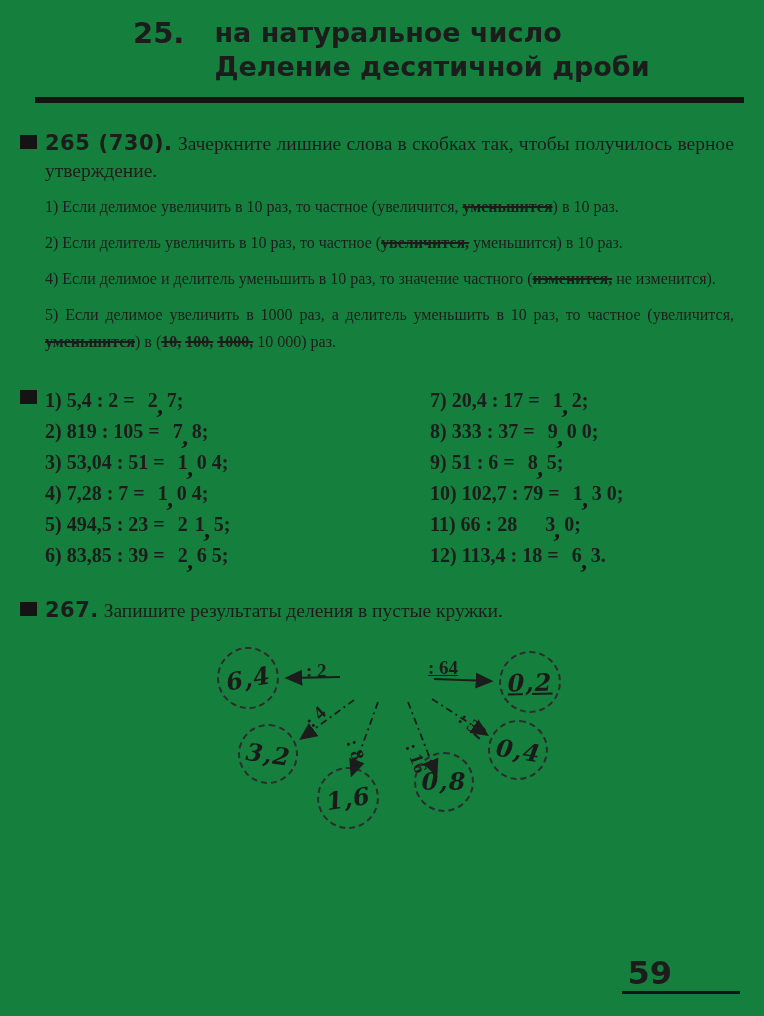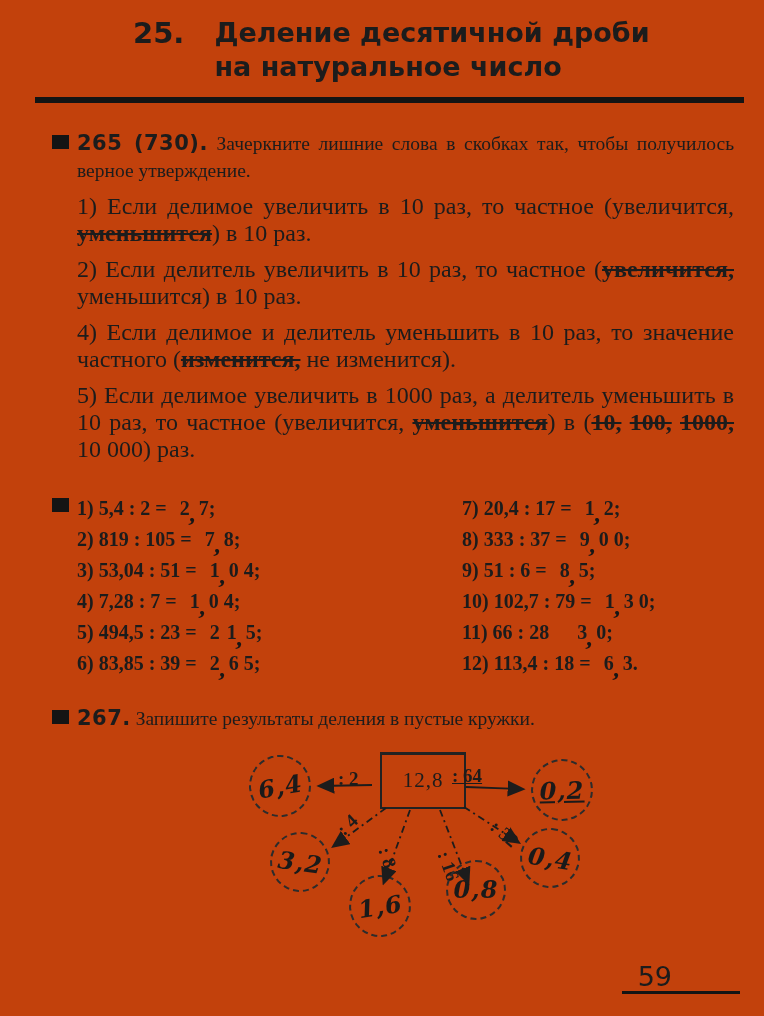--- a/index.html
+++ b/index.html
@@ -1,34 +1,34 @@
 <!DOCTYPE html>
 <html><head>
 <meta charset="utf-8">
 <style>
   html,body{margin:0;padding:0;background:#d8d8d8;}
   .page{
     position:relative;width:764px;height:1016px;margin:0 auto;
-    background:#c2410c;color:#1c1c1c;overflow:hidden;
+    background:#15803d;color:#1c1c1c;overflow:hidden;
     font-family:"Liberation Serif","DejaVu Serif",serif;
   }
   
   .title-row{display:flex;padding:16px 20px 0 133px;}
   .title-num{font-family:"DejaVu Sans","Liberation Sans",sans-serif;font-weight:bold;font-size:29px;margin-right:30px;line-height:1.2;}
   .title-text{font-family:"DejaVu Sans","Liberation Sans",sans-serif;font-weight:bold;font-size:27px;line-height:1.25;}
   .rule{height:6px;background:#141414;margin:13px 20px 0 35px;}
   
-  .section{position:relative;padding:0 30px 0 45px;margin-left:32px;}
+  .section{position:relative;padding:0 30px 0 45px;}
   .s265{margin-top:27px;}
   .s266{margin-top:30px;}
   .s267{margin-top:26px;}
   .bullet{position:absolute;left:20px;top:5px;width:17px;height:14px;background:#141414;}
   .exnum{font-family:"DejaVu Sans","Liberation Sans",sans-serif;font-weight:bold;font-size:21px;letter-spacing:0.5px;}
   .intro{margin:0;font-size:19.5px;line-height:27px;text-align:justify;}
-  .item{margin:9px 0 0 0;font-size:24px;line-height:27px;text-align:justify;}
+  .item{margin:9px 0 0 0;font-size:16px;line-height:27px;text-align:justify;}
   .strike{font-weight:bold;text-decoration:line-through;text-decoration-thickness:2px;}
   
   .eq-cols{display:flex;margin-top:12px;}
   .eq-col-left{width:385px;flex:0 0 385px;}
   .eq-col-right{flex:1;}
   .eqrow{font-size:20px;font-weight:bold;line-height:31px;white-space:nowrap;}
   .ans{margin-left:8px;letter-spacing:1px;}
   .hw-comma{
     display:inline-block;width:8px;font-size:25px;font-weight:bold;line-height:0;
     transform:translateY(7px) rotate(10deg);font-style:italic;color:#161616;
@@ -50,34 +50,34 @@
     position:absolute;border:2.2px dashed #2c2c2c;border-radius:50%;
     display:flex;align-items:center;justify-content:center;background:transparent;
   }
   .hw{
     font-family:"DejaVu Serif","Liberation Serif",serif;font-style:italic;font-weight:bold;
     font-size:24px;color:#1a1a1a;letter-spacing:1px;
   }
   
   .pagenum{
     position:absolute;right:92px;bottom:24px;
-    font-family:"DejaVu Sans","Liberation Sans",sans-serif;font-weight:normal;font-size:27px;
+    font-family:"DejaVu Sans","Liberation Sans",sans-serif;font-weight:bold;font-size:32px;
   }
   .pagenum-rule{position:absolute;right:24px;bottom:22px;width:118px;height:3px;background:#141414;}
 </style>
 </head>
 <body>
 
 <div class="page">
 
   <header class="title-row">
     <div class="title-num">25.</div>
     <div class="title-text">
+      <div>на натуральное число</div>
       <div>Деление десятичной дроби</div>
-      <div>на натуральное число</div>
     </div>
   </header>
   <div class="rule"></div>
 
   <section class="section s265">
     <div class="bullet"></div>
     <p class="intro"><span class="exnum">265 (730).</span>
       <span>Зачеркните лишние слова в скобках так, чтобы получилось верное утверждение.</span></p>
     <div id="items265">
         <p class="item"><span>1) Если делимое увеличить в 10 раз, то частное (увеличится, </span><span class="strike">уменьшится</span><span>) в 10 раз.</span></p>
@@ -108,26 +108,25 @@
         </div>
     </div>
   </section>
 
   <section class="section s267">
     <div class="bullet"></div>
     <p class="intro"><span class="exnum">267.</span>
       <span>Запишите результаты деления в пустые кружки.</span></p>
 
     <div class="diagram" id="diagram">
-      <div class="dbox">12,8</div>
     <span class="dlabel" style="left: 126px; top: 24px;">: 2</span>
         <div class="dcircle" style="left: 37px; top: 11px; width: 58px; height: 58px; transform: rotate(-5deg);">
           <span class="hw" style="transform: rotate(-5deg);">6,4</span>
         </div>
-        <span class="dlabel" style="left: 240px; top: 21px; text-decoration: underline;">: 64</span>
+        <span class="dlabel" style="left: 248px; top: 21px; text-decoration: underline;">: 64</span>
         <div class="dcircle" style="left: 319px; top: 15px; width: 58px; height: 58px; transform: rotate(-1deg);">
           <span class="hw" style="transform: rotate(0deg); text-decoration: underline;">0,2</span>
         </div>
         <span class="dlabel" style="left: 128px; top: 77px; transform: rotate(-43deg);">: 4</span>
         <div class="dcircle" style="left: 58px; top: 88px; width: 56px; height: 56px; transform: rotate(3deg);">
           <span class="hw" style="transform: rotate(5deg);">3,2</span>
         </div>
         <span class="dlabel" style="left: 172px; top: 93px; transform: rotate(72deg);">: 8</span>
         <div class="dcircle" style="left: 137px; top: 131px; width: 58px; height: 58px; transform: rotate(-4deg);">
           <span class="hw" style="transform: rotate(-5deg);">1,6</span>

